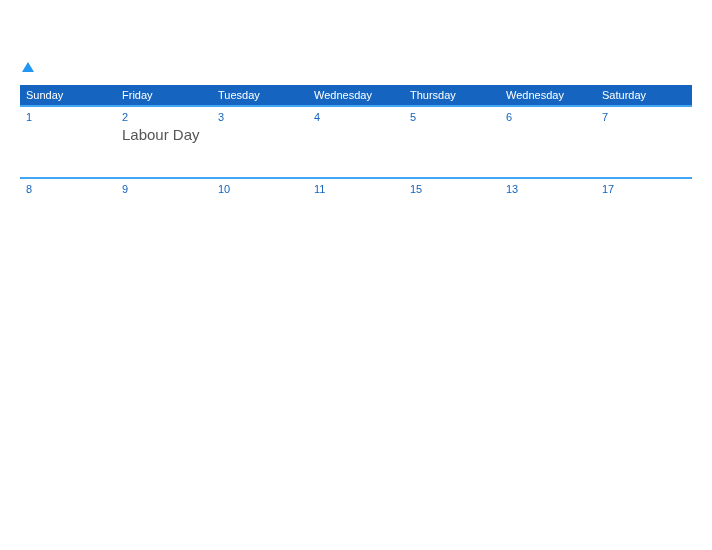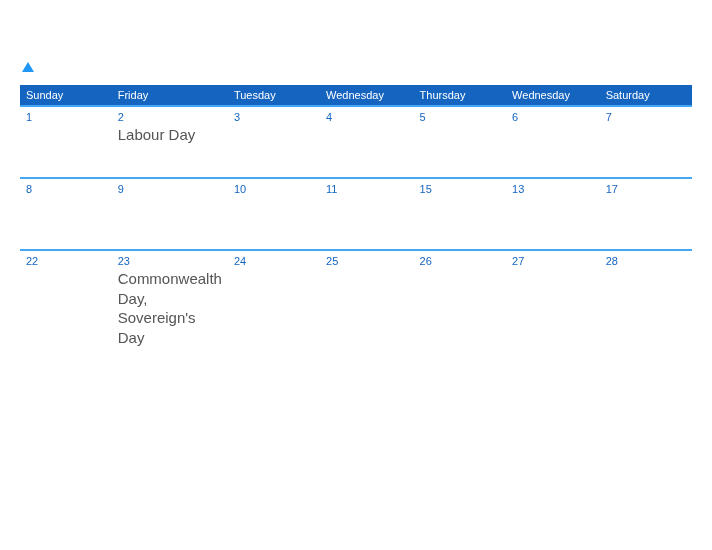--- a/index.html
+++ b/index.html
@@ -169,36 +169,15 @@
           <td>
             <span class="day-number">15</span>
           </td>
           <td>
             <span class="day-number">13</span>
           </td>
           <td>
             <span class="day-number">17</span>
           </td>
         </tr>
-        <tr>
-          <td>
-            <span class="day-number">22</span>
-          </td>
-          <td><span class="day-number">23</span><span class="holiday">Commonwealth Day, Sovereign's Day</span></td>
-          <td>
-            <span class="day-number">24</span>
-          </td>
-          <td>
-            <span class="day-number">25</span>
-          </td>
-          <td>
-            <span class="day-number">26</span>
-          </td>
-          <td>
-            <span class="day-number">27</span>
-          </td>
-          <td>
-            <span class="day-number">28</span>
-          </td>
-        </tr>
       </tbody>
   </table>
 </div>
 
 </body></html>

